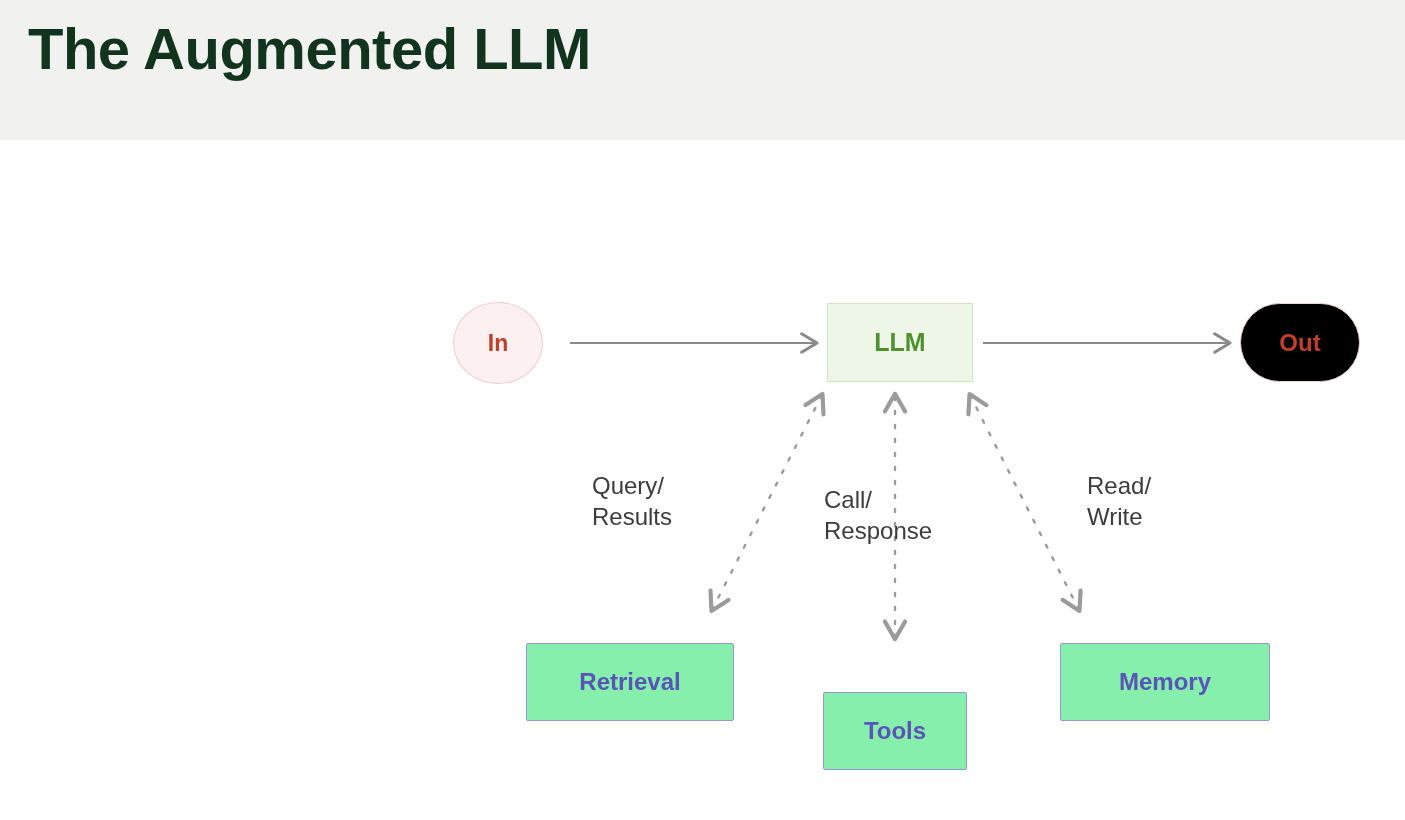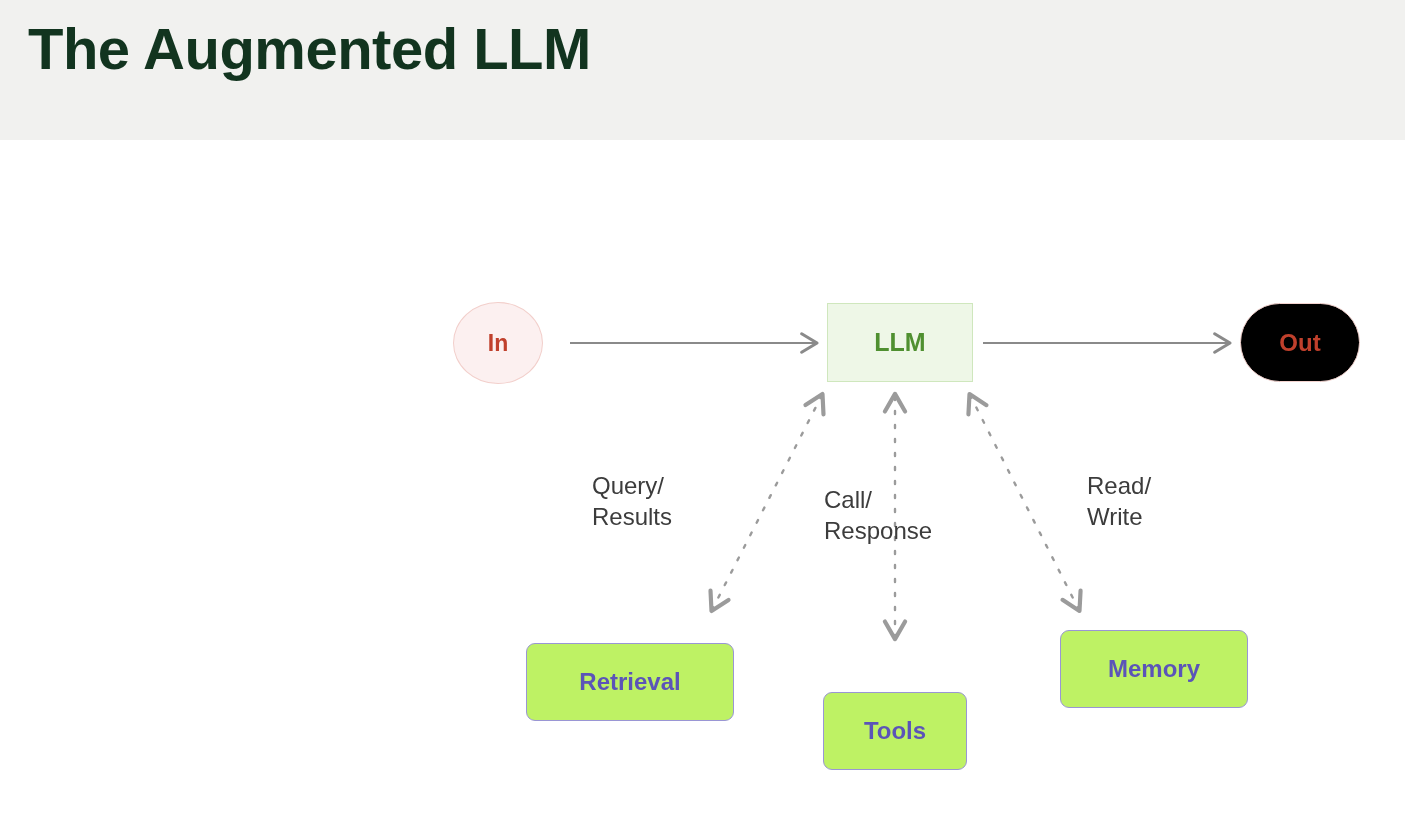--- a/index.html
+++ b/index.html
@@ -94,47 +94,47 @@
     width: 120px;
     height: 79px;
     border-radius: 40px;
     background: #000000;
     border: 1.6px solid #f3d3cf;
     color: #c0402c;
     font-size: 24px;
   }
 
   .store-node {
-    background: #bef264;
+    background: #86efac;
     border: 1.8px solid #9a96d4;
     color: #5b54b8;
     font-size: 24px;
-    border-radius: 9px;
+    border-radius: 2px;
     text-align: right;
   }
 
   #node-retrieval {
     left: 526px;
     top: 503px;
     width: 208px;
     height: 78px;
   }
 
   #node-tools {
     left: 823px;
     top: 530px;
     width: 144px;
     height: 78px;
     margin-top: 22px;
   }
 
   #node-memory {
     left: 1060px;
-    top: 490px;
-    width: 188px;
+    top: 503px;
+    width: 210px;
     height: 78px;
   }
 
   
   .edge-label {
     position: absolute;
     color: #3c3c3c;
     font-size: 24px;
     line-height: 1.28;
     font-weight: 400;

